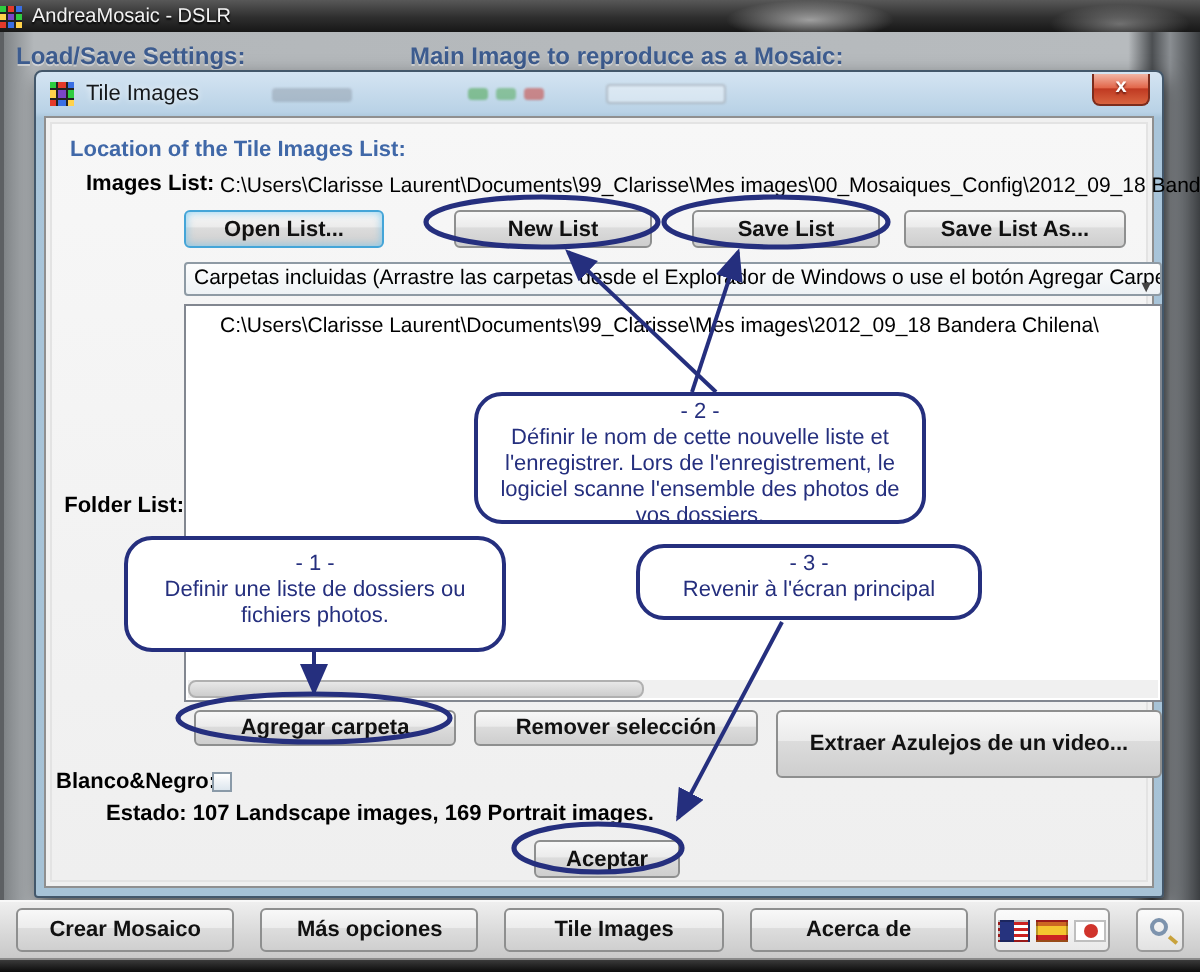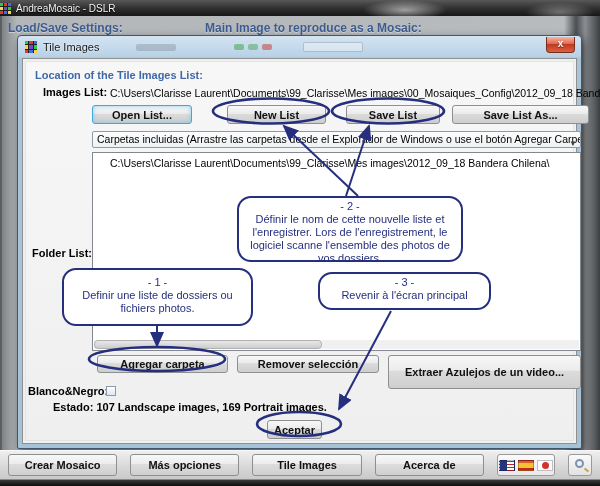--- a/index.html
+++ b/index.html
@@ -96,21 +96,21 @@
   #images-list-path { left:84px; top:25px; }
 
   .win-btn {
     position:absolute; height:19px; font-family:"Liberation Sans",sans-serif; font-size:11px; font-weight:bold; color:#111;
     background:linear-gradient(#f8f8f8, #ebebeb 45%, #dcdcdc 46%, #cecece);
     border:1px solid #8e8f8f; border-radius:3px;
   }
   #btn-open  { left:66px;  top:43px; width:100px; border:1px solid #44a5d8; box-shadow:inset 0 0 4px rgba(120,200,240,.9); }
   #btn-new   { left:201px; top:43px; width:99px; }
   #btn-save  { left:320px; top:43px; width:94px; }
-  #btn-saveas{ left:426px; top:43px; width:137px; }
+  #btn-saveas{ left:426px; top:43px; width:111px; }
 
   #folders-dropdown {
     position:absolute; left:66px; top:69px; width:489px; height:17px;
     background:linear-gradient(#fdfdfd, #eef2f5); border:1px solid #8e9aa4; border-radius:2px;
     font-size:10.5px; color:#000; line-height:15px; padding-left:4px; white-space:nowrap; overflow:hidden;
   }
   #dd-arrow { position:absolute; right:3px; top:4px; font-size:8px; color:#444; }
 
   #folder-listbox {
     position:absolute; left:66px; top:90px; width:489px; height:199px;
@@ -123,21 +123,21 @@
 
   #folder-list-label { left:0; top:185px; width:66px; text-align:right; }
 
   #btn-agregar { left:71px;  top:293px; width:131px; height:18px; }
   #btn-remover { left:211px; top:293px; width:142px; height:18px; }
   #btn-extraer { left:362px; top:293px; width:193px; height:34px; }
 
   #bw-label { left:2px; top:323px; }
   #bw-checkbox { position:absolute; left:80px; top:324px; width:10px; height:10px; background:linear-gradient(#fff,#dde6ee); border:1px solid #8a9aa8; }
   #status-label { left:27px; top:339px; }
-  #btn-aceptar { left:241px; top:358px; width:55px; }
+  #btn-aceptar { left:241px; top:358px; width:73px; }
 
   
   #anno-svg { position:absolute; inset:0; width:600px; height:486px; z-index:30; pointer-events:none; }
   .callout {
     position:absolute; z-index:31; background:#fff; border:2px solid var(--anno,#252f7e); border-radius:14px;
     color:var(--anno,#252f7e); font-size:11px; text-align:center; padding:2px 6px 3px; line-height:13px;
   }
   #callout-1 { left:62px;  top:268px; width:191px; height:58px; padding-top:6px; }
   #callout-2 { left:237px; top:196px; width:226px; height:66px; }
   #callout-3 { left:318px; top:272px; width:173px; height:38px; }

